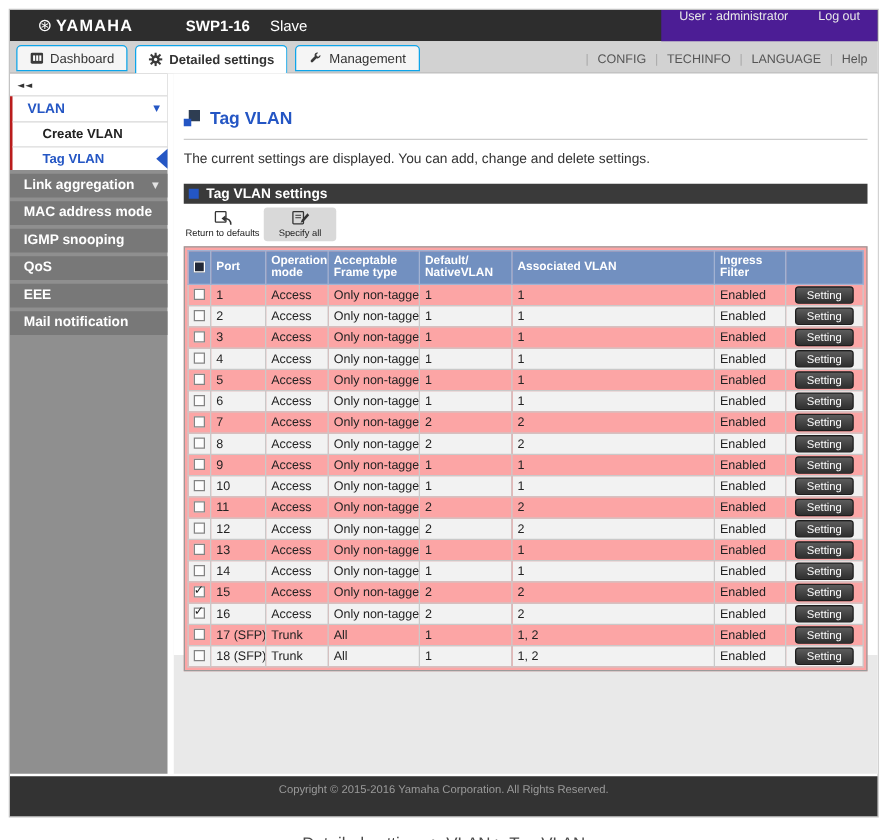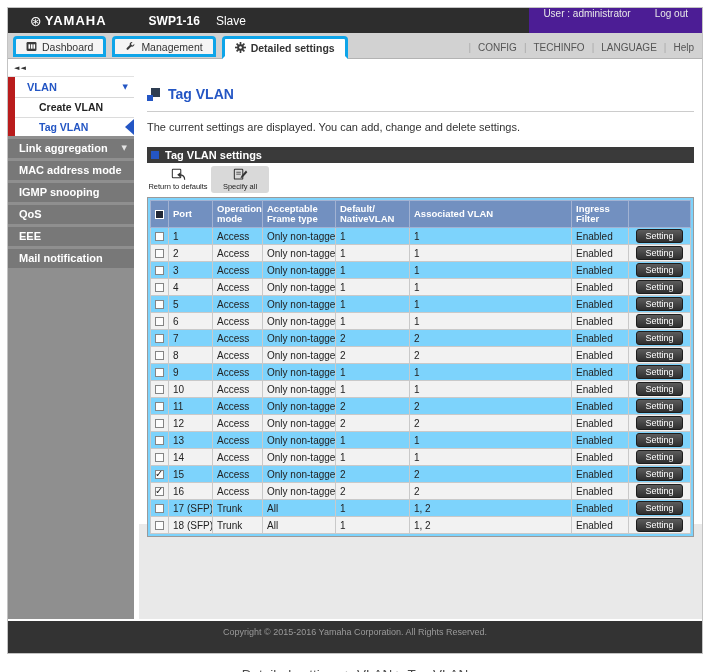--- a/index.html
+++ b/index.html
@@ -15,33 +15,33 @@
   .model { margin-left:42px; font-size:12px; font-weight:bold; }
   .mode { margin-left:16px; font-size:12px; }
   .userbox { margin-left:auto; height:100%; background:#4c1d95; display:flex; align-items:flex-start; padding:0 14px; }
   .user-label { color:#e8e8e8; font-size:10px; }
   .logout { color:#e8e8e8; font-size:10px; margin-left:24px; cursor:pointer; }
 
   
   .tabbar { height:26px; background:#d2d2d2; border-bottom:1px solid #b3b3b3; display:flex; align-items:flex-end; }
   .tabs { display:flex; gap:6px; padding-left:5px; }
   .tab { height:21px; display:flex; align-items:center; gap:5px; padding:0 10px; background:#f5f5f5;
-         border:3px solid #0ea5e9; border-radius:4px 4px 0 0; margin-bottom:-1px; font-size:10.5px; color:#333; cursor:pointer; }
+         border:1px solid #0ea5e9; border-radius:4px 4px 0 0; margin-bottom:-1px; font-size:10.5px; color:#333; cursor:pointer; }
   .tab.active { background:#fff; border-bottom-color:#fff; font-weight:bold; height:23px; }
   .tab-ic { display:inline-flex; align-items:center; }
   .toplinks { margin-left:auto; display:flex; align-items:center; gap:7px; padding-right:8px; padding-bottom:5px; font-size:10px; color:#555; }
   .toplinks .sep { color:#aaa; }
   .toplinks a { color:#555; text-decoration:none; cursor:pointer; }
 
   
   .bodyrow { display:flex; height:560px; background:#fff; }
   .sidebar { width:133px; margin-right:5px; background:#8f8f8f; display:flex; flex-direction:column; }
   .collapse-row { background:#fff; height:18px; display:flex; align-items:center; padding-left:6px; border-bottom:1px solid #e2e2e2; }
   .collapse-glyph { font-family:"DejaVu Sans",sans-serif; font-size:7px; color:#333; letter-spacing:1px; cursor:pointer; }
-  .vlan-group { background:#fff; border-left:7px solid #b91c1c; }
+  .vlan-group { background:#fff; border-left:2px solid #b91c1c; }
   .vlan-head { height:21px; display:flex; align-items:center; padding:0 6px 0 12px; cursor:pointer; border-bottom:1px solid #d8d8d8; }
   .vlan-head .lbl { color:#2456c4; font-size:11px; font-weight:bold; }
   .vlan-head .arr { margin-left:auto; color:#2456c4; font-family:"DejaVu Sans",sans-serif; font-size:7px; }
   .vlan-sub { position:relative; height:19px; line-height:19px; padding-left:24px; font-size:10.5px; color:#222; cursor:pointer;font-weight:bold; }
   .vlan-sub + .vlan-sub { border-top:1px solid #dcdcdc; }
   .vlan-sub.selected { color:#2456c4; }
   .vlan-sub.selected::after { content:""; position:absolute; right:0; top:50%; transform:translateY(-50%);
       width:0; height:0; border-top:8px solid transparent; border-bottom:8px solid transparent; border-right:9px solid #2456c4; }
   .menu-list { margin-top:3px; }
   .menu-item { height:19px; line-height:19px; background:#787878; color:#fff; font-size:11px; font-weight:bold;
@@ -63,21 +63,21 @@
   .section-bar { margin-top:14px; height:16px; background:#3a3a3a; display:flex; align-items:center; }
   .section-sq { width:8px; height:8px; background:#2456c4; margin:0 6px 0 4px; }
   .section-bar .lbl { color:#fff; font-size:11px; font-weight:bold; }
 
   .toolbar { display:flex; gap:4px; padding:3px 0 2px 2px; }
   .tool-btn { width:58px; height:27px; display:flex; flex-direction:column; align-items:center; justify-content:center;
       gap:1px; border:none; background:transparent; cursor:pointer; font-family:"Liberation Sans",sans-serif; }
   .tool-btn .cap { font-size:7.5px; color:#222; white-space:nowrap;text-align:center; }
   .tool-btn.boxed { background:#d9d9d9; border-radius:3px; }
 
-  .table-wrap { margin-top:2px; border:1px solid #9a9a9a; padding:2px; background:#7dd3fc; }
+  .table-wrap { margin-top:2px; border:1px solid #9a9a9a; padding:2px; background:#fca5a5; }
   table { width:100%; border-collapse:collapse; table-layout:fixed; }
   thead th { background:#7290c0; color:#fff; font-size:9.5px; font-weight:bold; text-align:left;
       padding:3px 4px; border:1px solid #a2b2d2; line-height:10px; vertical-align:middle; }
   thead th .hwrap { white-space:pre-line; }
   tbody td { border:1px solid #c9c9c9; padding:1px 4px; height:14px; font-size:10px; color:#222; overflow:hidden; white-space:nowrap; }
   tbody tr:nth-child(even) td { background:#f2f2f2; }
   td.c-cb, th.c-cb { text-align:center; padding:1px 2px; }
   td.c-set { text-align:center; padding:1px 2px; }
 
   .cb { display:inline-block; position:relative; width:9px; height:9px; border:1px solid #848484; background:#fdfdfd; vertical-align:middle; cursor:pointer; }
@@ -118,43 +118,43 @@
         <div class="tab">
           <span class="tab-ic">
             <svg width="11" height="11" viewBox="0 0 20 20">
                 <rect x="1" y="2" width="18" height="16" rx="2" fill="#3a3a3a"></rect>
                 <rect x="4.5" y="6" width="3" height="8" fill="#fff"></rect>
                 <rect x="9" y="6" width="3" height="8" fill="#fff"></rect>
                 <rect x="13.5" y="6" width="3" height="8" fill="#fff"></rect>
               </svg>
           </span>
           <span>Dashboard</span>
-        </div>
-        <div class="tab">
-          <span class="tab-ic">
-            <svg width="11" height="11" viewBox="0 0 20 20">
-                <path d="M16.8 5a4.1 4.1 0 01-5.4 5.1L6 15.6a1.9 1.9 0 11-2.7-2.7l5.4-5.5A4.1 4.1 0 0113.8 2L11 4.9l.8 2.4 2.4.8L16.8 5z" fill="#3a3a3a"></path>
-              </svg>
-          </span>
-          <span>Management</span>
         </div>
         <div class="tab active">
           <span class="tab-ic">
             <svg width="11" height="11" viewBox="0 0 20 20">
                 <g fill="#3a3a3a">
                   <circle cx="10" cy="10" r="6"></circle>
                   <rect x="8.5" y="0" width="3" height="20"></rect>
                   <rect x="0" y="8.5" width="20" height="3"></rect>
                   <rect x="8.5" y="0" width="3" height="20" transform="rotate(45 10 10)"></rect>
                   <rect x="8.5" y="0" width="3" height="20" transform="rotate(-45 10 10)"></rect>
                 </g>
                 <circle cx="10" cy="10" r="2.4" fill="#fff"></circle>
               </svg>
           </span>
           <span>Detailed settings</span>
+        </div>
+        <div class="tab">
+          <span class="tab-ic">
+            <svg width="11" height="11" viewBox="0 0 20 20">
+                <path d="M16.8 5a4.1 4.1 0 01-5.4 5.1L6 15.6a1.9 1.9 0 11-2.7-2.7l5.4-5.5A4.1 4.1 0 0113.8 2L11 4.9l.8 2.4 2.4.8L16.8 5z" fill="#3a3a3a"></path>
+              </svg>
+          </span>
+          <span>Management</span>
         </div>
       </div>
       <div class="toplinks">
           <span class="sep">|</span>
           <a>CONFIG</a>
           <span class="sep">|</span>
           <a>TECHINFO</a>
           <span class="sep">|</span>
           <a>LANGUAGE</a>
           <span class="sep">|</span>

